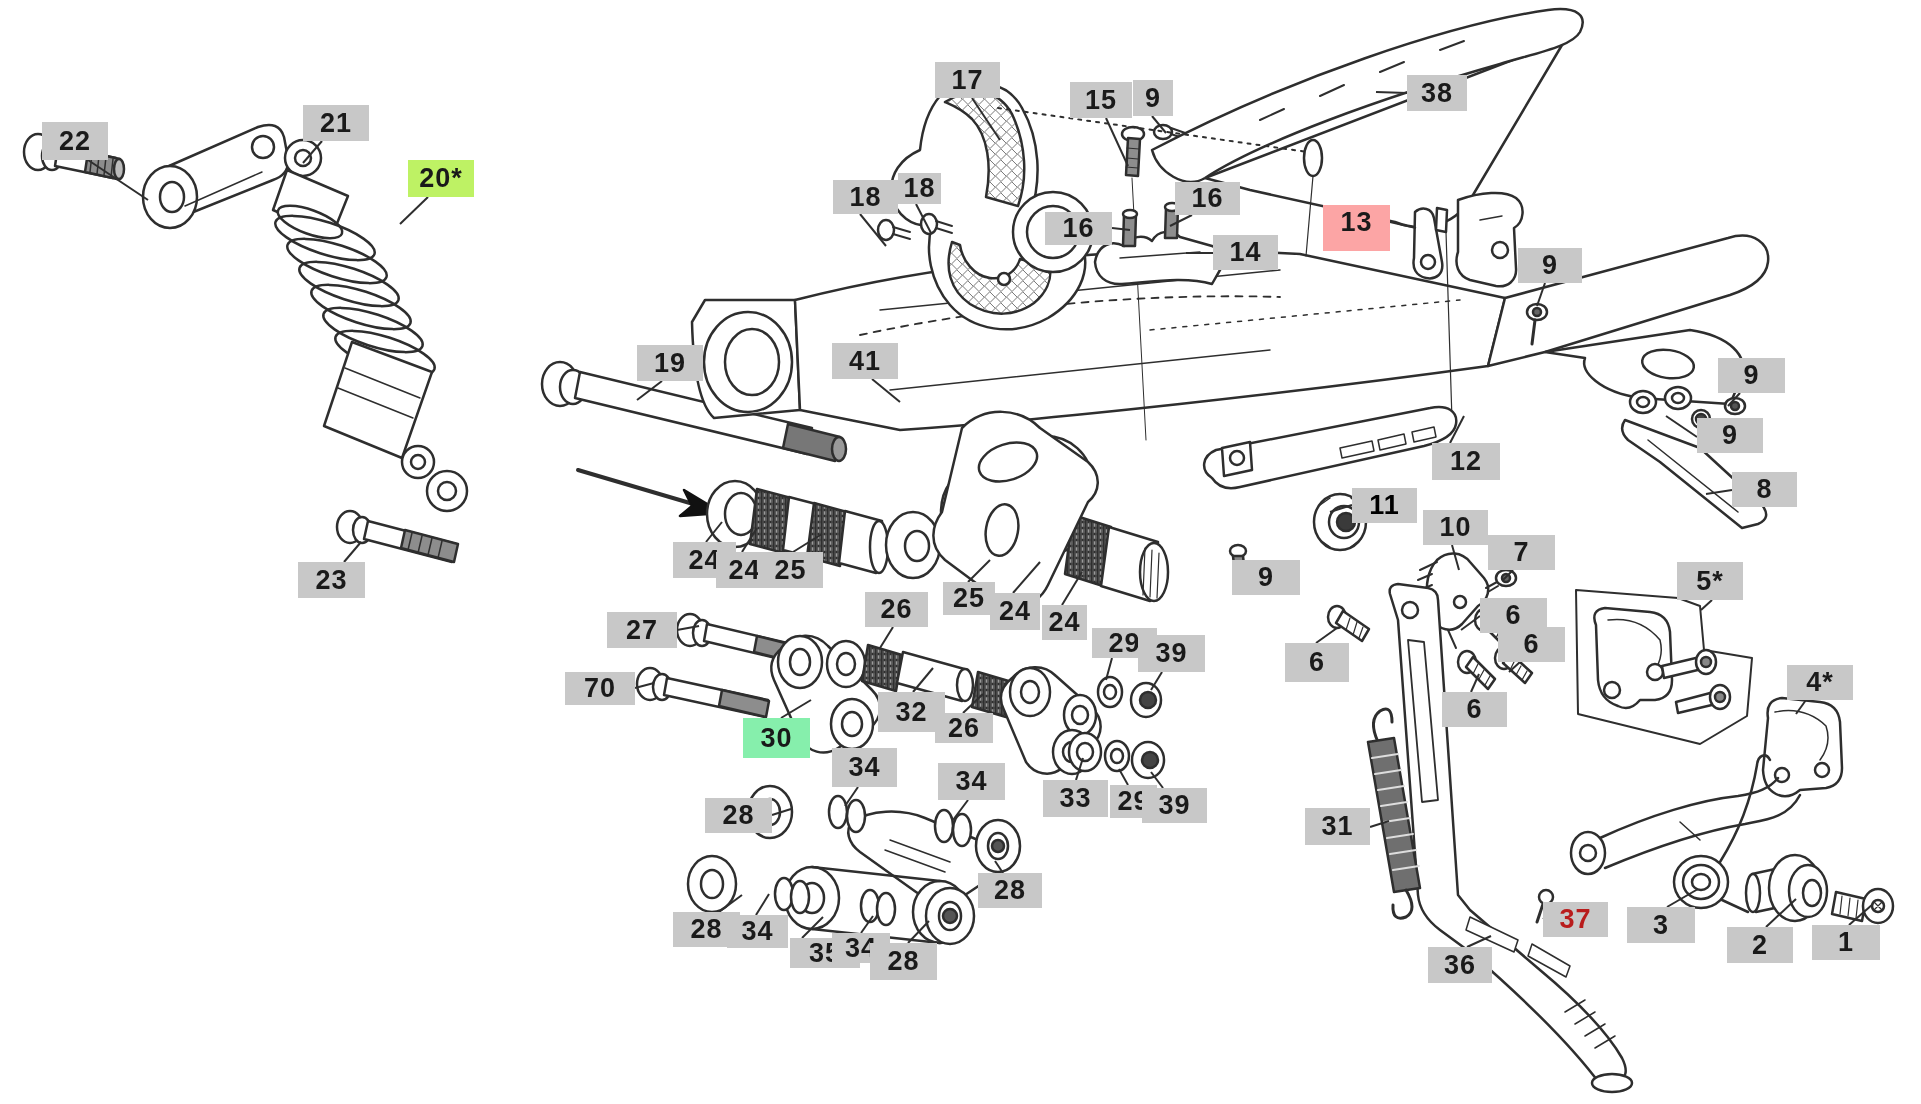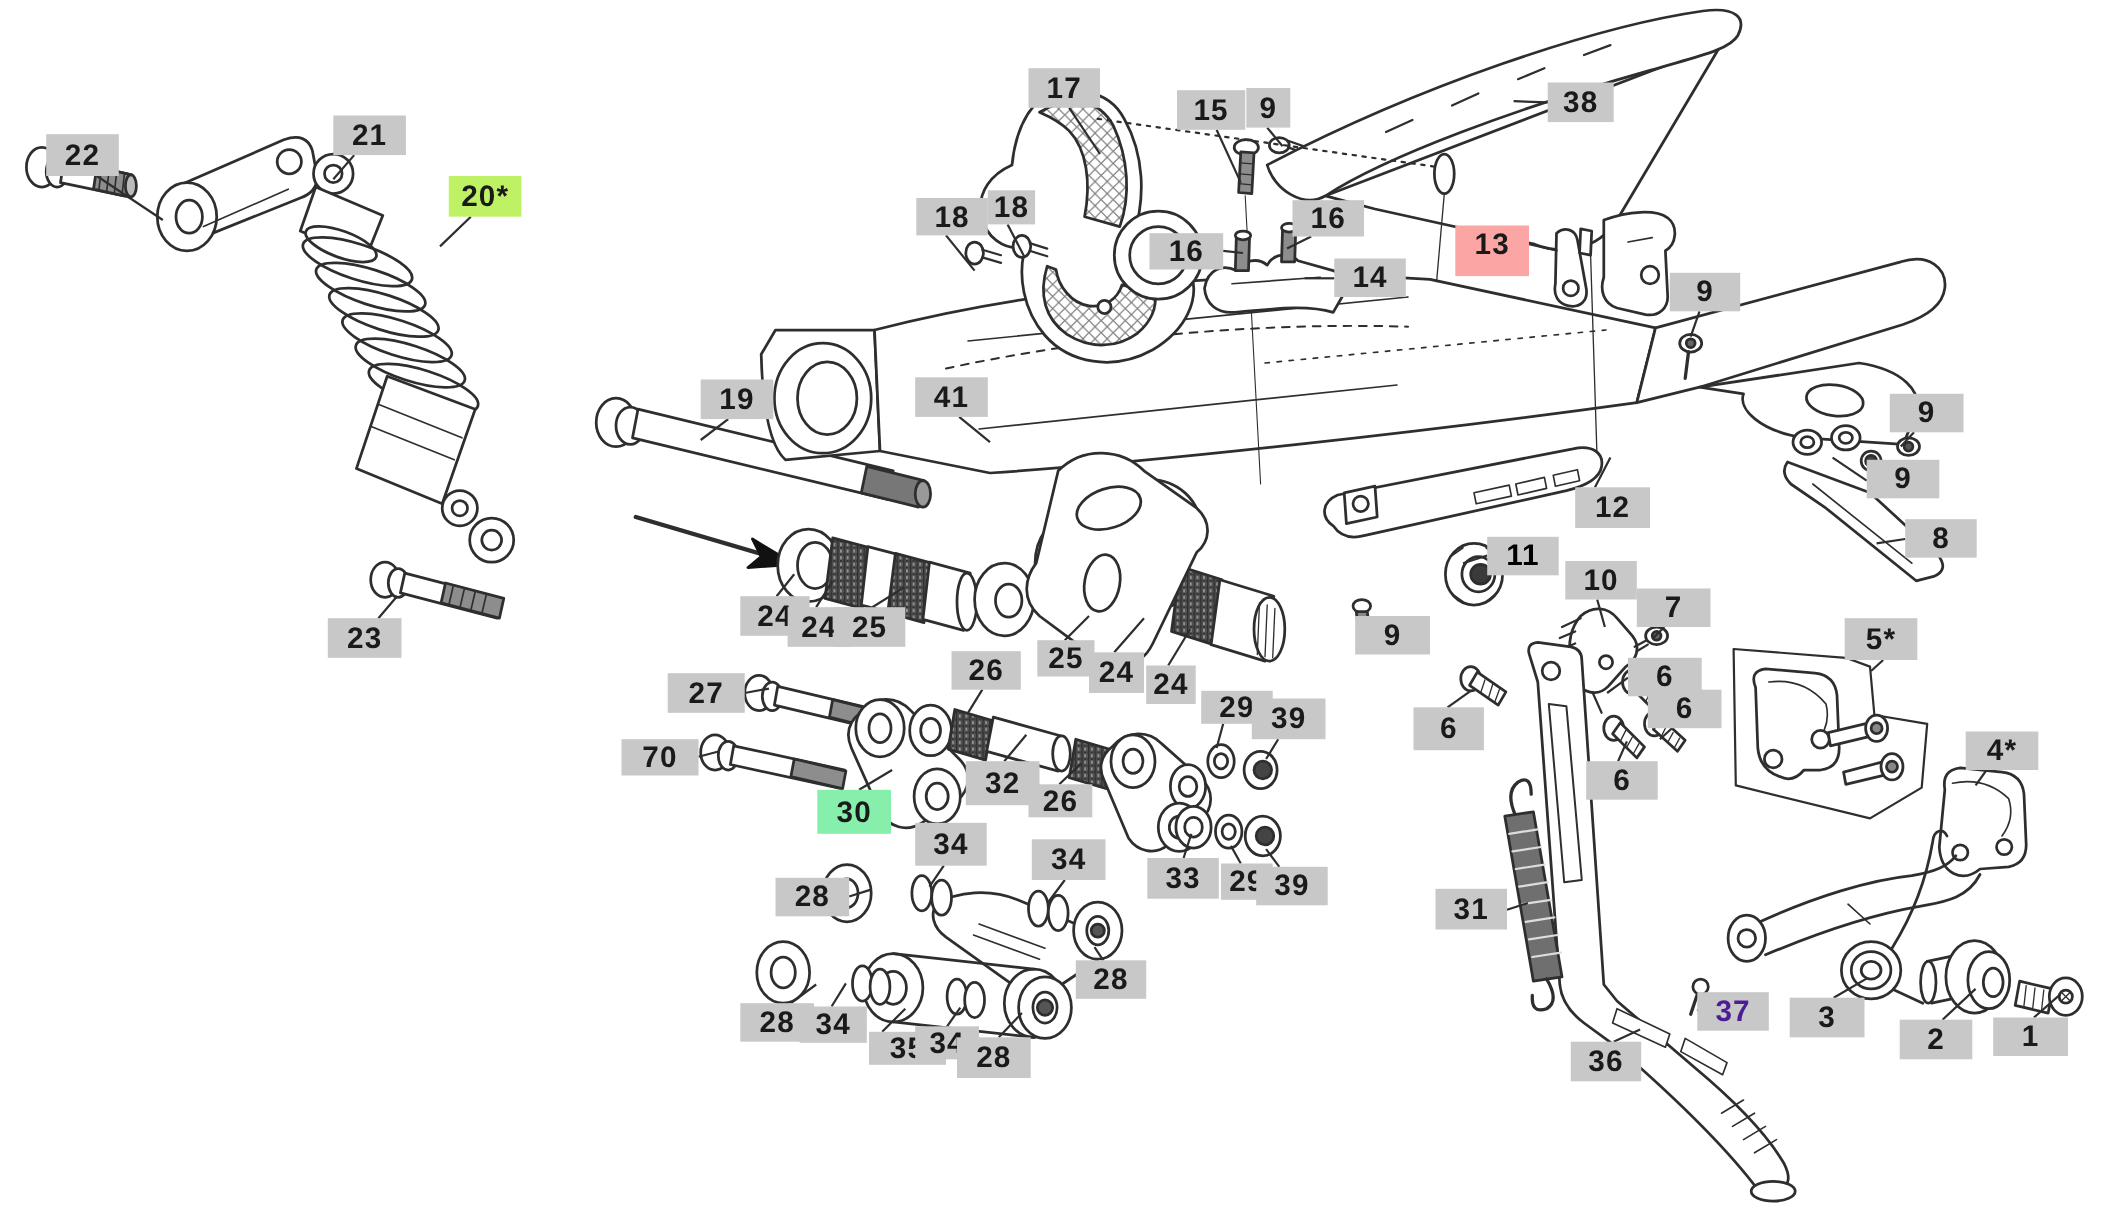--- a/index.html
+++ b/index.html
@@ -509,20 +509,20 @@
       <div class="part-label" style="left: 832px; top: 748px; width: 65px; height: 39px; line-height: 39px; background: rgb(200, 200, 200); color: rgb(26, 26, 26);">34</div>
       <div class="part-label" style="left: 938px; top: 763px; width: 67px; height: 37px; line-height: 37px; background: rgb(200, 200, 200); color: rgb(26, 26, 26);">34</div>
       <div class="part-label" style="left: 705px; top: 798px; width: 67px; height: 35px; line-height: 35px; background: rgb(200, 200, 200); color: rgb(26, 26, 26);">28</div>
       <div class="part-label" style="left: 673px; top: 912px; width: 67px; height: 35px; line-height: 35px; background: rgb(200, 200, 200); color: rgb(26, 26, 26);">28</div>
       <div class="part-label" style="left: 727px; top: 915px; width: 61px; height: 33px; line-height: 33px; background: rgb(200, 200, 200); color: rgb(26, 26, 26);">34</div>
       <div class="part-label" style="left: 765px; top: 938px; width: 70px; height: 30px; line-height: 30px; background: rgb(200, 200, 200); color: rgb(26, 26, 26); margin-left: 25px;">35</div>
       <div class="part-label" style="left: 832px; top: 933px; width: 58px; height: 30px; line-height: 30px; background: rgb(200, 200, 200); color: rgb(26, 26, 26);">34</div>
       <div class="part-label" style="left: 870px; top: 943px; width: 67px; height: 37px; line-height: 37px; background: rgb(200, 200, 200); color: rgb(26, 26, 26);">28</div>
       <div class="part-label" style="left: 978px; top: 873px; width: 64px; height: 35px; line-height: 35px; background: rgb(200, 200, 200); color: rgb(26, 26, 26);">28</div>
       <div class="part-label" style="left: 1305px; top: 808px; width: 65px; height: 37px; line-height: 37px; background: rgb(200, 200, 200); color: rgb(26, 26, 26);">31</div>
-      <div class="part-label" style="left: 1543px; top: 902px; width: 65px; height: 35px; line-height: 35px; background: rgb(200, 200, 200); color: #4c1d95;">37</div>
+      <div class="part-label" style="left: 1543px; top: 902px; width: 65px; height: 35px; line-height: 35px; background: rgb(200, 200, 200); color: #b91c1c;">37</div>
       <div class="part-label" style="left: 1428px; top: 947px; width: 64px; height: 36px; line-height: 36px; background: rgb(200, 200, 200); color: rgb(26, 26, 26);">36</div>
       <div class="part-label" style="left: 1627px; top: 907px; width: 68px; height: 36px; line-height: 36px; background: rgb(200, 200, 200); color: rgb(26, 26, 26);">3</div>
       <div class="part-label" style="left: 1727px; top: 927px; width: 66px; height: 36px; line-height: 36px; background: rgb(200, 200, 200); color: rgb(26, 26, 26);">2</div>
       <div class="part-label" style="left: 1812px; top: 925px; width: 68px; height: 35px; line-height: 35px; background: rgb(200, 200, 200); color: rgb(26, 26, 26);">1</div>
     </div>
 
 </div>
 
 </body></html>

